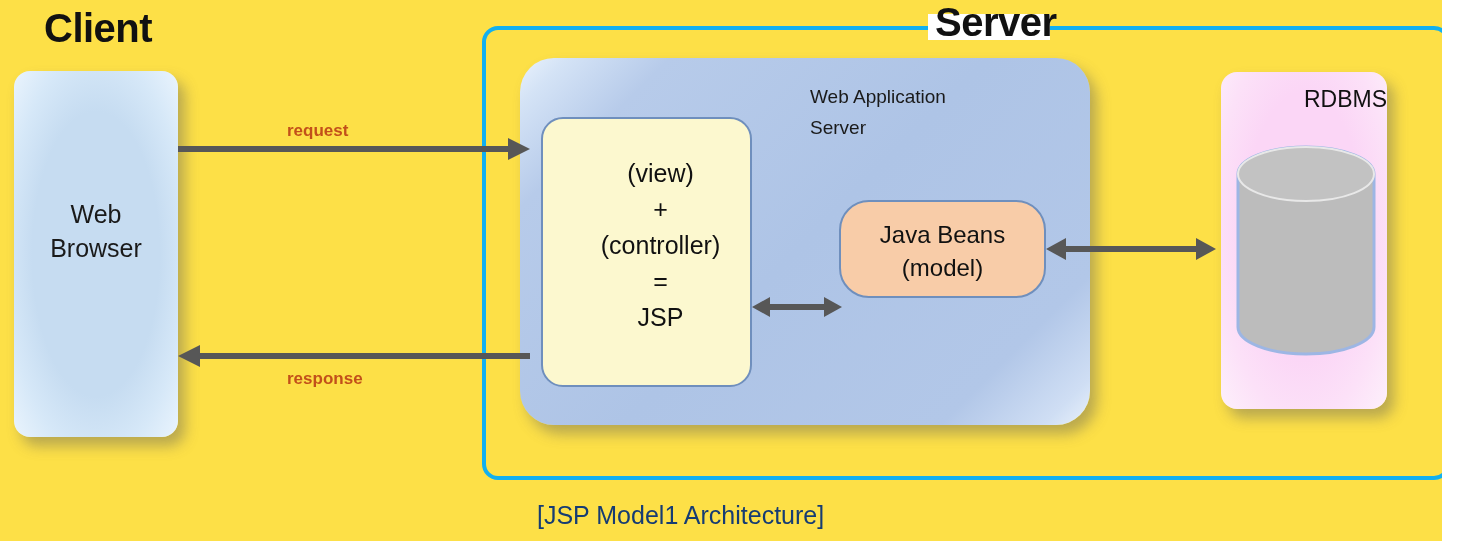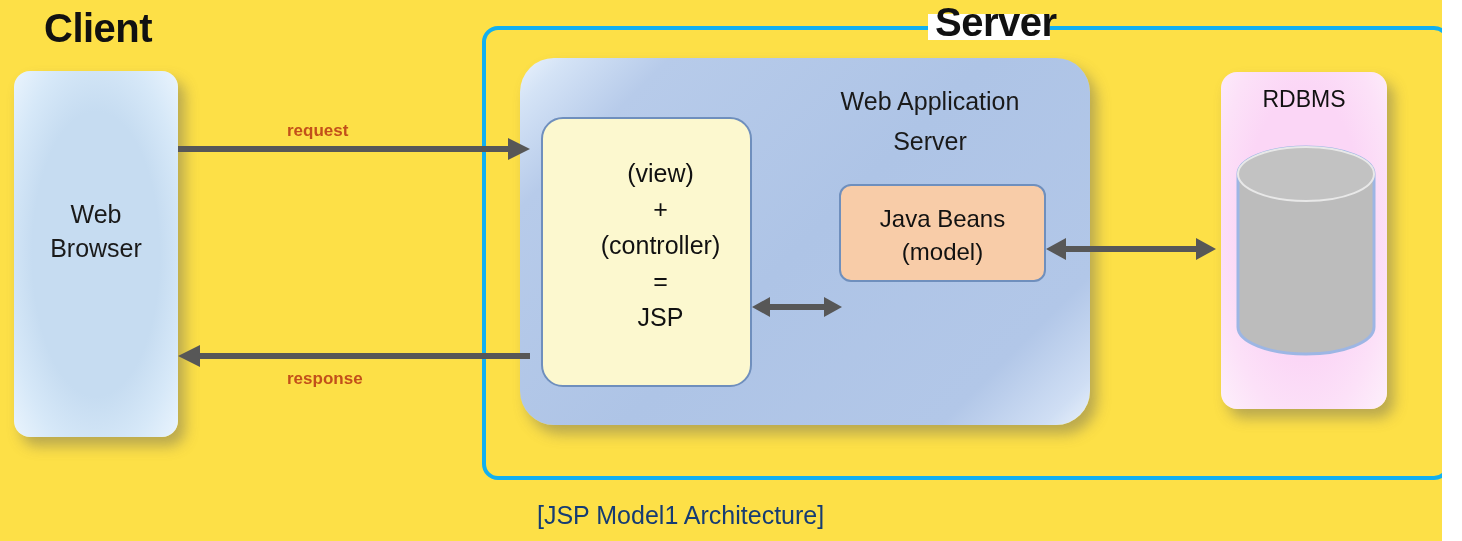--- a/index.html
+++ b/index.html
@@ -105,23 +105,23 @@
     border-radius: 34px;
     background:
       linear-gradient(135deg, #eaf2fc 0%, #d4e3f6 5%, #b7cbea 16%, #aec4e6 50%, #b2c7e8 84%, #cfdef4 95%, #e8f1fb 100%);
     z-index: 10;
   }
   #was-label {
     position: absolute;
     left: 290px;
     top: 23px;
     width: 240px;
-    text-align: center;
-    font-size: 25px;
-    line-height: 40px;
+    text-align: left;
+    font-size: 19px;
+    line-height: 31px;
     color: #1a1a1a;
     white-space: pre-line;
   }
 
   
   #jsp-box {
     position: absolute;
     left: 541px;
     top: 117px;
     width: 211px;
@@ -180,21 +180,21 @@
     border-radius: 16px;
     background:
       radial-gradient(ellipse at 50% 45%, #fbd6f6 0%, #fbd6f6 50%, #fce1f8 75%, #fdf0fb 100%);
     z-index: 10;
   }
   #rdbms-label {
     position: absolute;
     left: 0;
     right: 0;
     top: 12px;
-    text-align: center;
+    text-align: right;
     font-size: 23px;
     line-height: 30px;
     color: #111111;
   }
 
   
   #database-cylinder {
     position: absolute;
     left: 1237px;
     top: 146px;
@@ -280,21 +280,21 @@
 Server</div>
 
     <div id="jsp-box" style="left:21px; top:59px;">
       <div id="jsp-label">(view)
 +
 (controller)
 =
 JSP</div>
     </div>
 
-    <div id="javabeans-box" style="left:319px; top:126px;">
+    <div id="javabeans-box" style="left:319px; top:142px;border-radius:30px;">
       <div id="javabeans-label">Java Beans
 (model)</div>
     </div>
 
     <svg class="arrow-svg" style="left:232px; top:232px; width:90px; height:34px;" viewBox="0 0 90 34">
       <line class="arrow-line" x1="14" y1="17" x2="76" y2="17"></line>
       <polygon class="arrow-head" points="0,17 18,7 18,27"></polygon>
       <polygon class="arrow-head" points="90,17 72,7 72,27"></polygon>
     </svg>
   </div>

